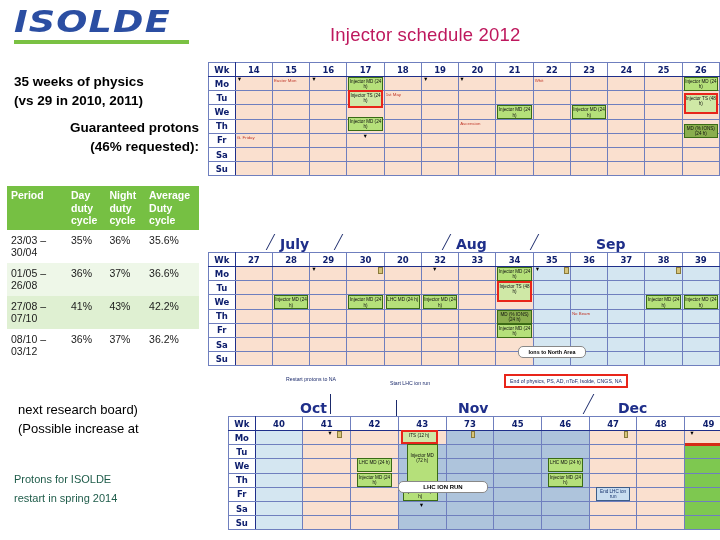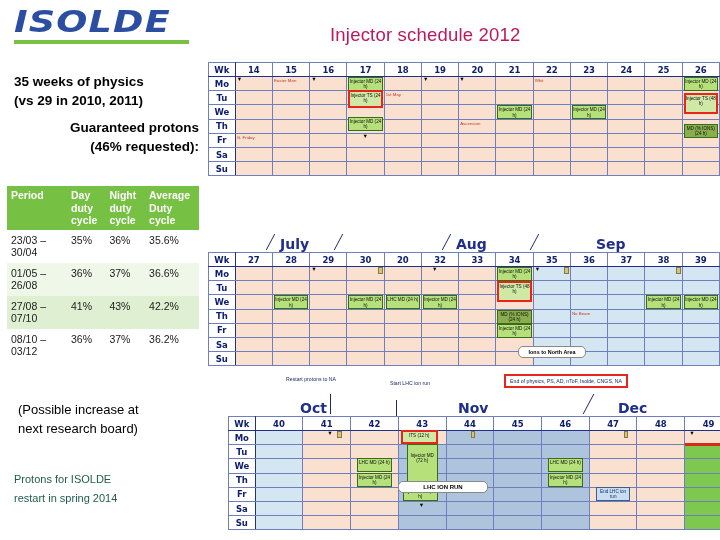--- a/index.html
+++ b/index.html
@@ -152,22 +152,22 @@
     <tr class="r3">
       <td class="period">08/10 – 03/12</td>
       <td>36%</td>
       <td>37%</td>
       <td>36.2%</td>
     </tr>
   </tbody>
 </table>
 
 <div id="inc-text">
+  <div>next research board)</div>
   <div>(Possible increase at</div>
-  <div>next research board)</div>
 </div>
 
 <div id="restart-text">
   <div>Protons for ISOLDE</div>
   <div>restart in spring 2014</div>
 </div>
 
 <div id="s1" class="sched">
 
   <table class="grid">
@@ -547,21 +547,21 @@
   </div>
 
   <table class="grid">
     <tbody>
         <tr>
       <td class="wkcorner">Wk</td>
       <td class="wkhdr" style="width:48px">40</td>
       <td class="wkhdr" style="width:48px">41</td>
       <td class="wkhdr" style="width:48px">42</td>
       <td class="wkhdr" style="width:48px">43</td>
-      <td class="wkhdr" style="width:48px">44</td>
+      <td class="wkhdr" style="width:48px">73</td>
       <td class="wkhdr" style="width:48px">45</td>
       <td class="wkhdr" style="width:48px">46</td>
       <td class="wkhdr" style="width:48px">47</td>
       <td class="wkhdr" style="width:48px">48</td>
       <td class="wkhdr" style="width:48px">49</td>
     </tr>
 
     <tr>
       <td class="daycell">Mo</td>
       <td class="c lblue"></td>

